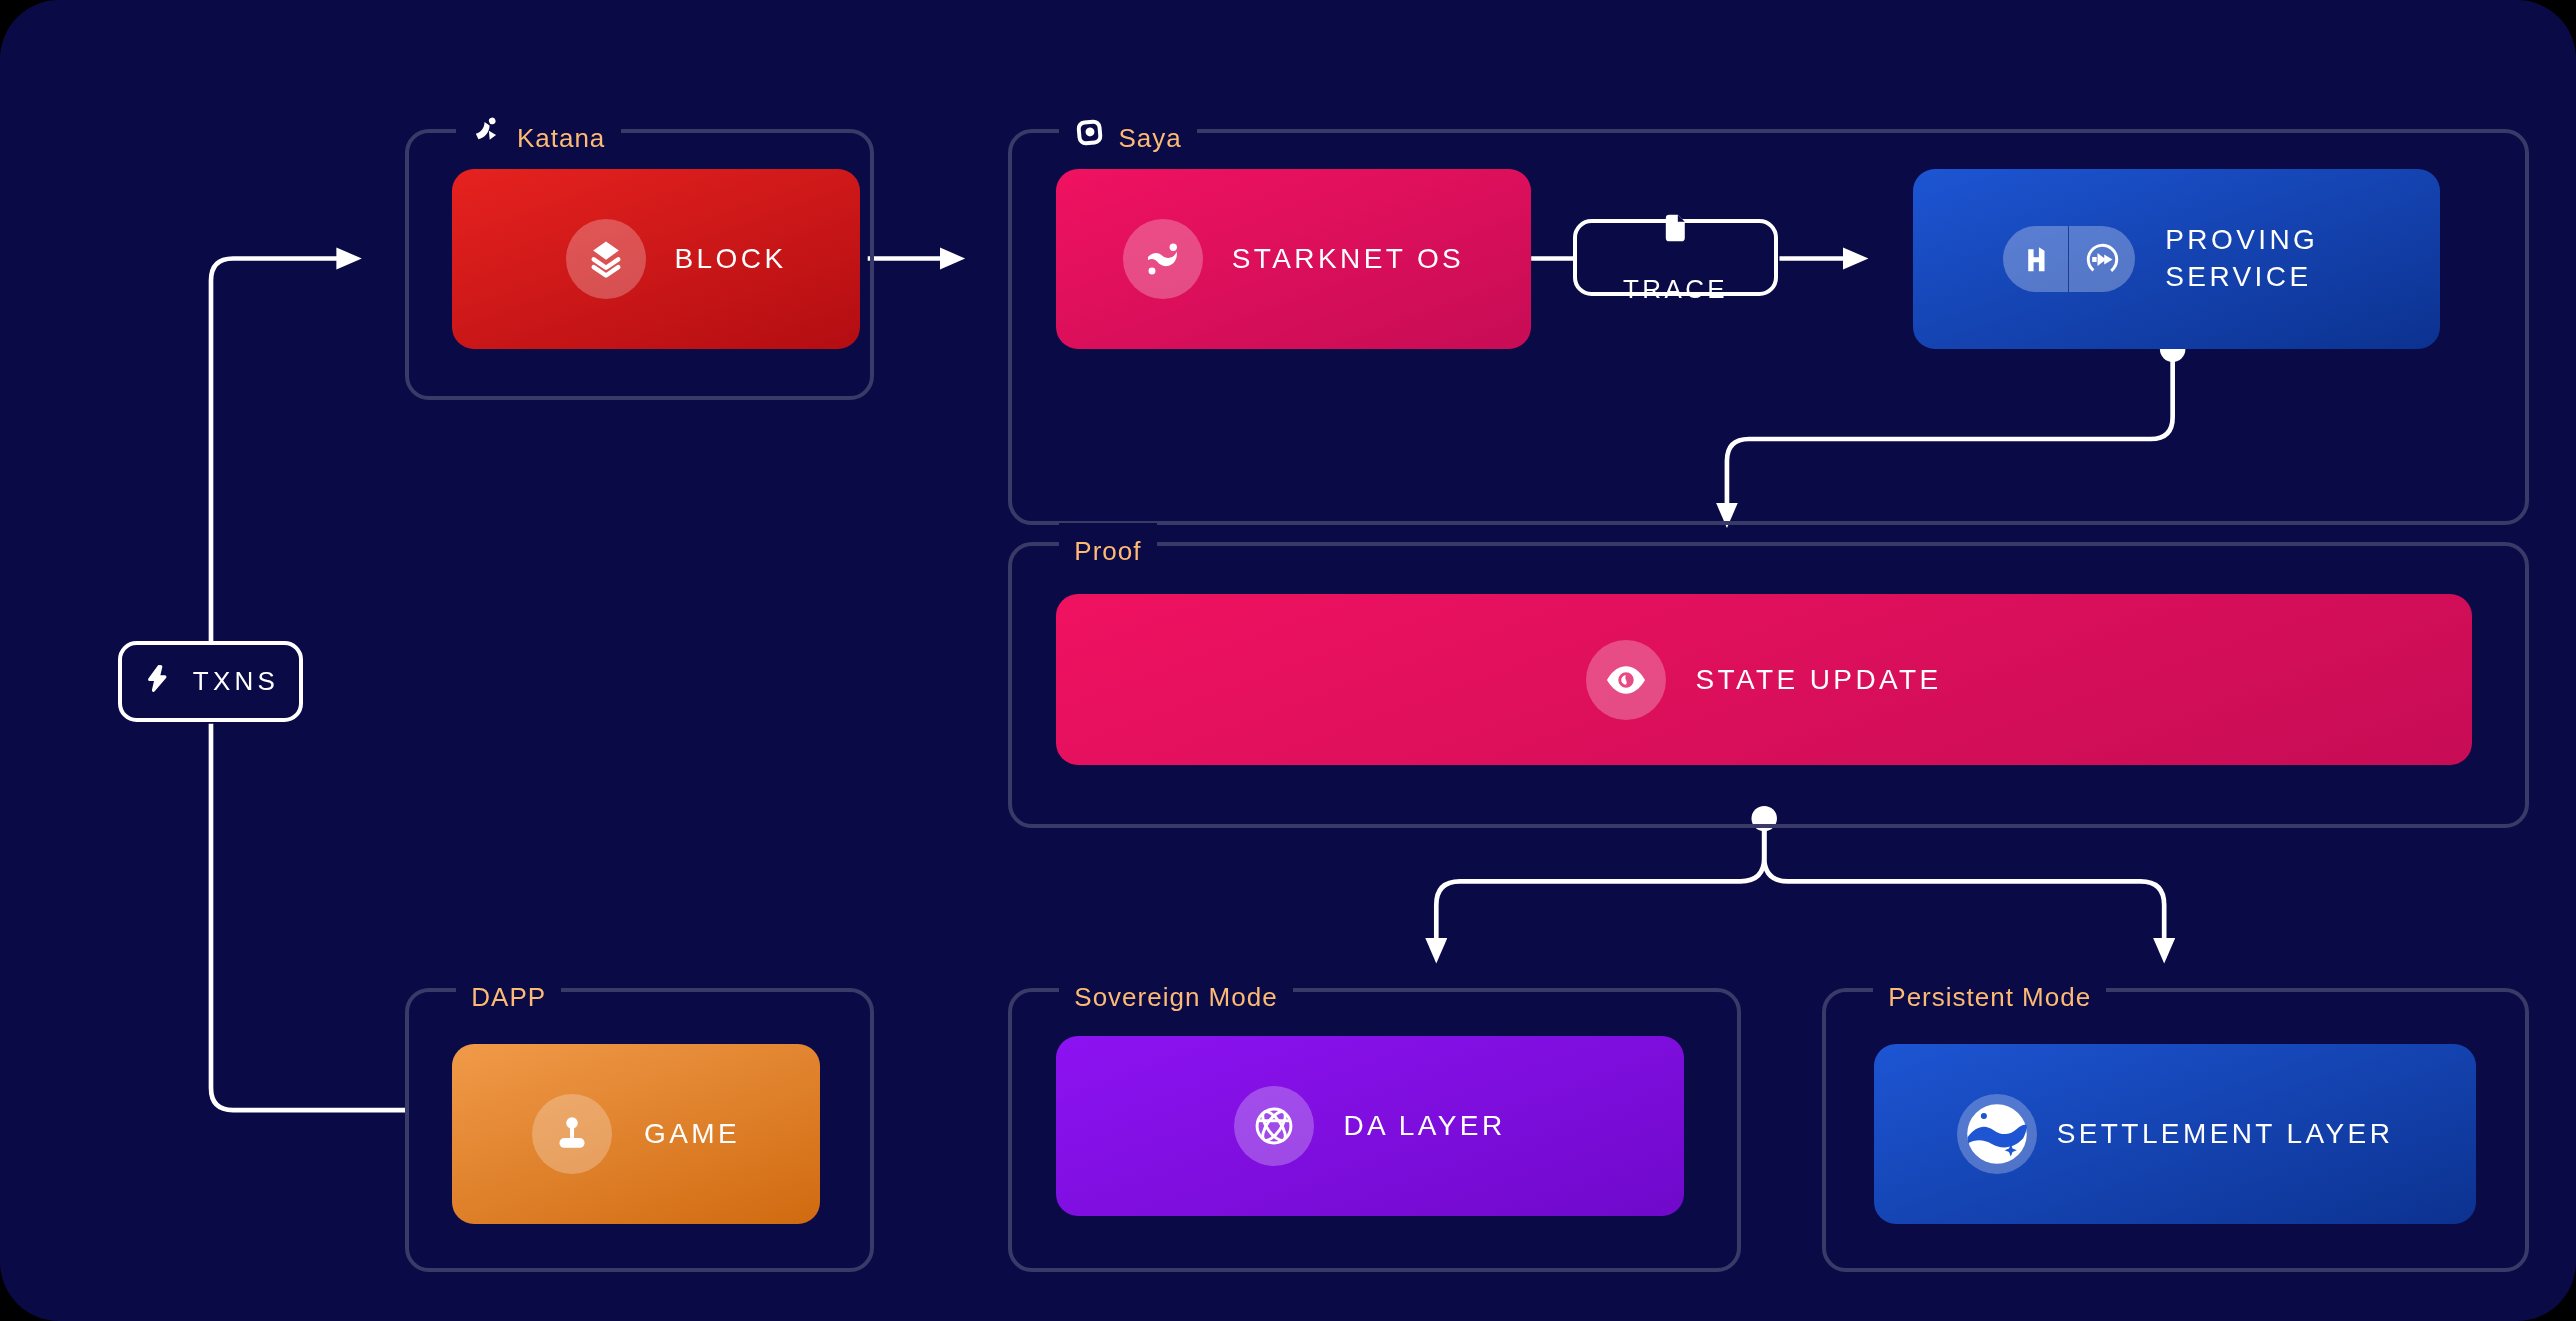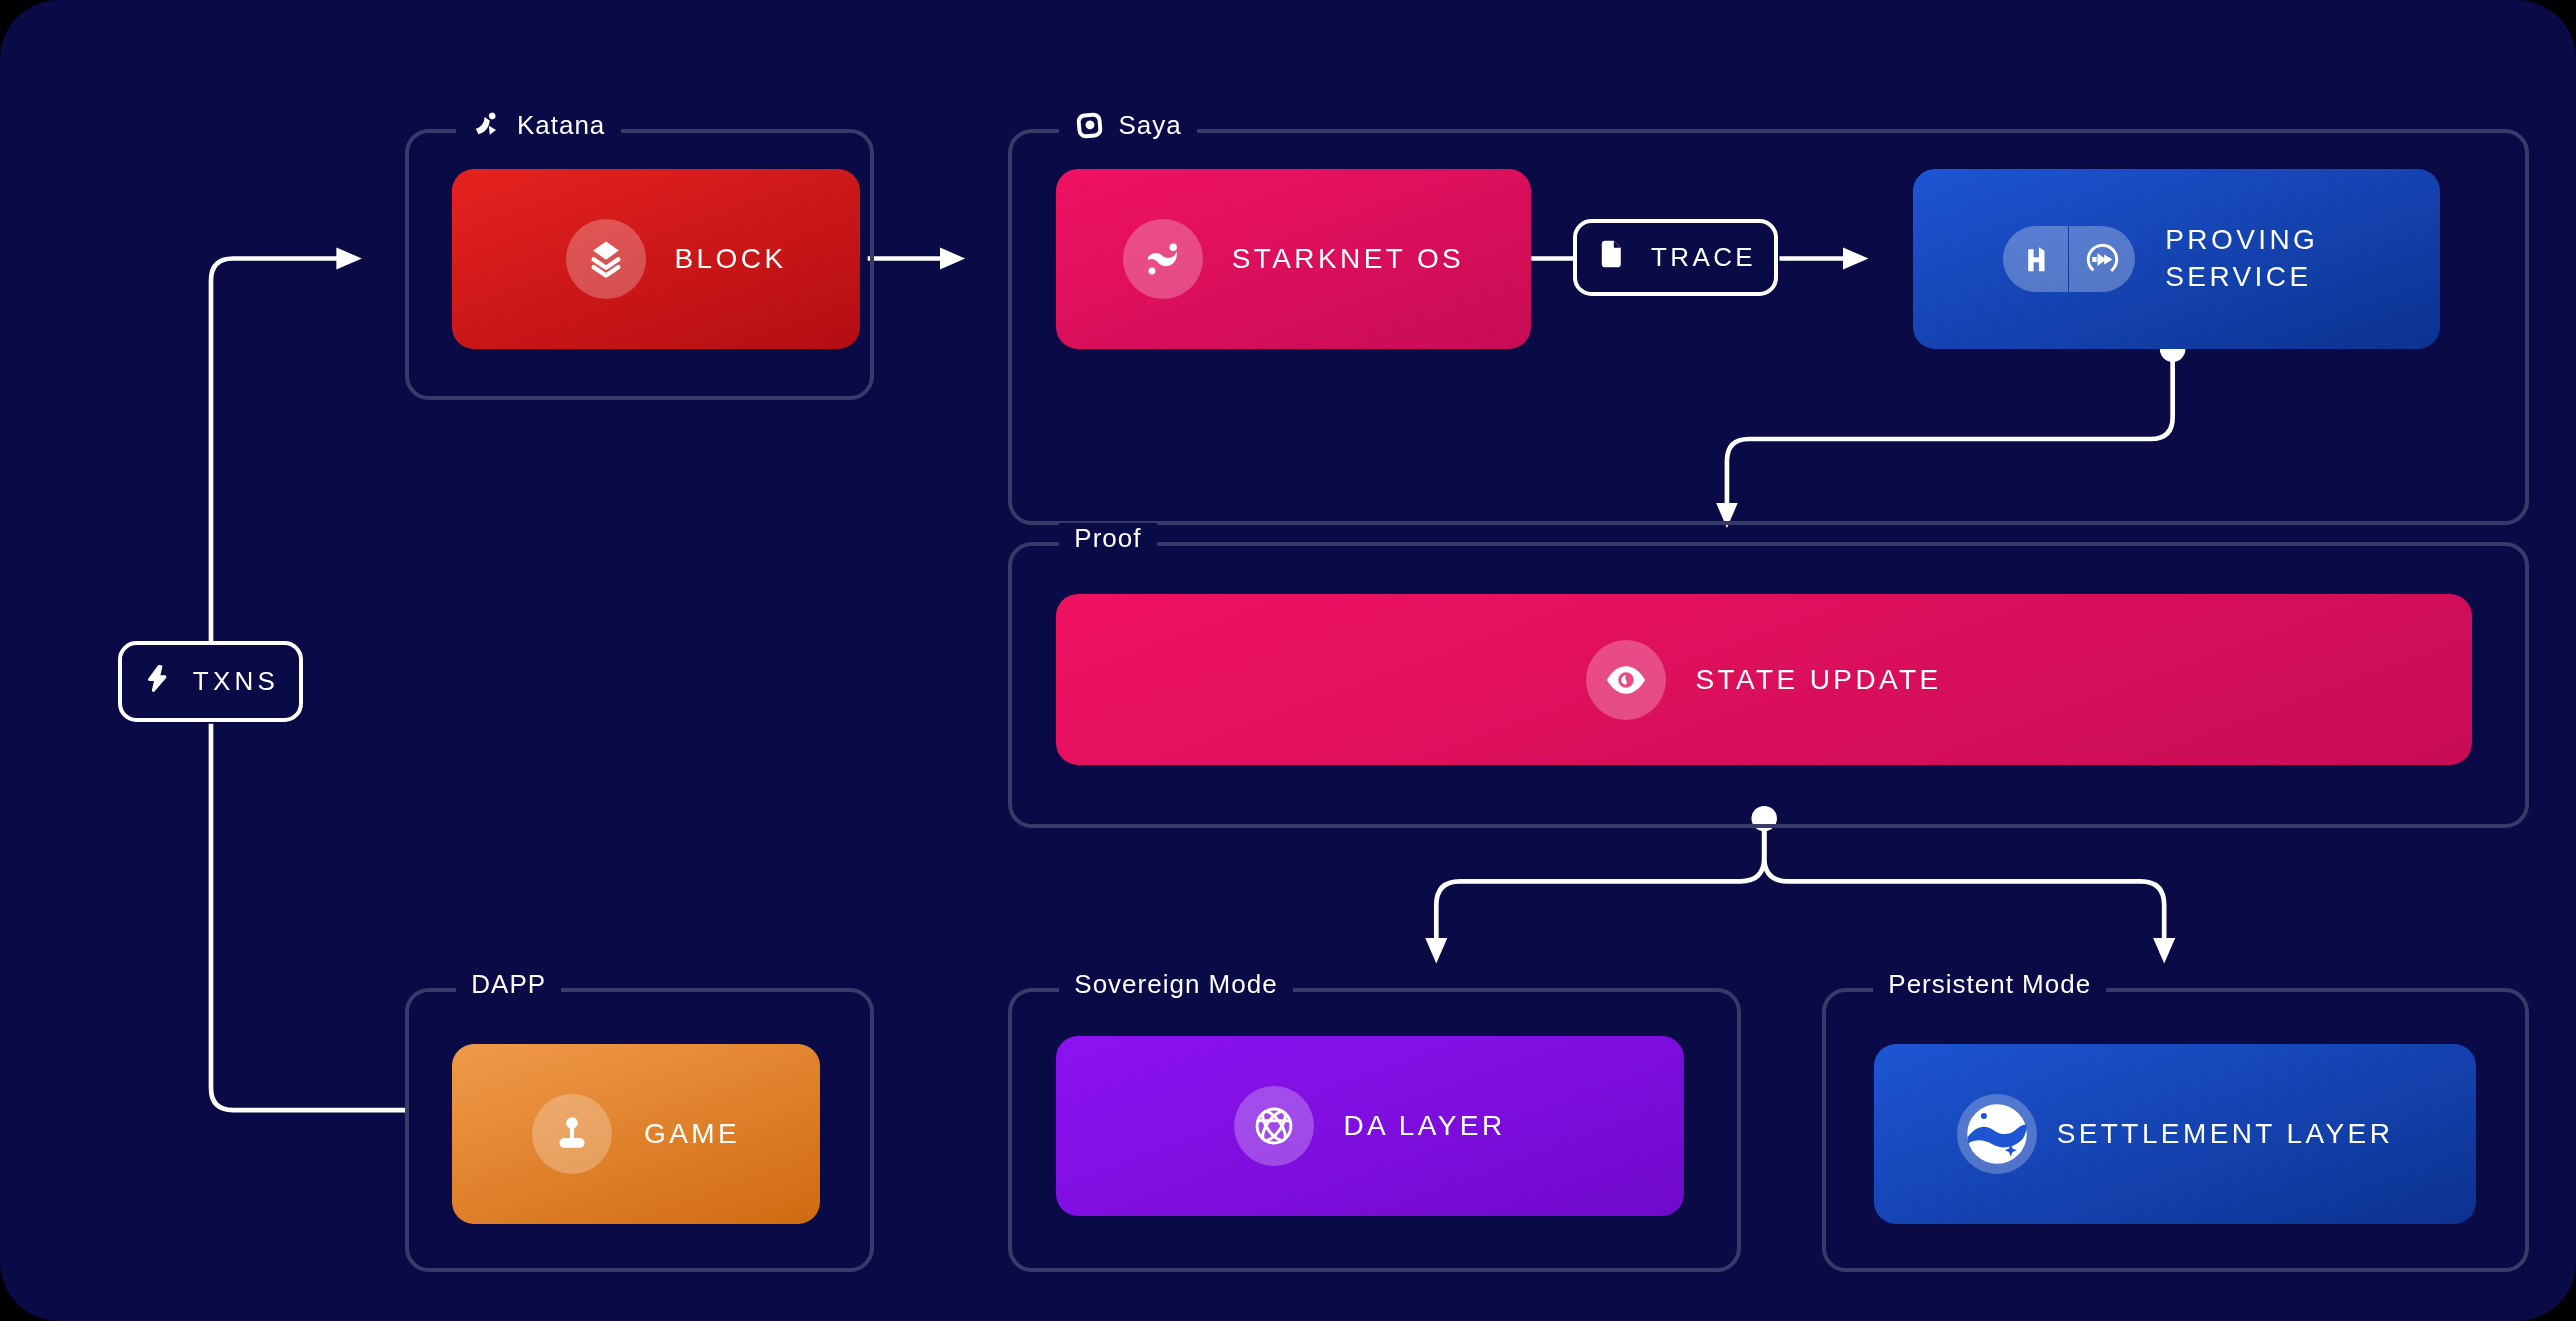--- a/index.html
+++ b/index.html
@@ -1,22 +1,22 @@
 <!DOCTYPE html>
 <html style="font-size:13.6px"><head>
 <meta charset="utf-8">
 <style>
   html,body{margin:0;padding:0;width:2576px;height:1322px;background:#000;overflow:hidden;
     font-family:"Liberation Sans", sans-serif;}
   .canvas{position:absolute;inset:0;background:#0a0a46;border-radius:59px;}
   .wires{position:absolute;left:0;top:0;width:2576px;height:1322px;pointer-events:none;}
 
   .group{position:absolute;border:4.2px solid #3a3a68;border-radius:24px;}
-  .glabel{position:absolute;top:-23px;left:47px;height:44px;display:flex;align-items:flex-start;gap:13.6px;
-    background:#0a0a46;padding:0 15.3px;color:#ffffff;font-size:26px;letter-spacing:1px;font-weight:500;
+  .glabel{position:absolute;top:-23px;left:47px;height:44px;display:flex;align-items:flex-end;gap:13.6px;
+    background:#0a0a46;padding:0 15.3px;color:#fdba74;font-size:26px;letter-spacing:1px;font-weight:500;
     white-space:nowrap;}
 
   .node{position:absolute;border-radius:22px;display:flex;align-items:center;justify-content:center;
     gap:29px;color:#fff;font-size:28px;letter-spacing:3.4px;font-weight:500;white-space:nowrap;}
   .node .ic{width:80px;height:80px;border-radius:50%;background:rgba(255,255,255,.25);
     display:flex;align-items:center;justify-content:center;flex:none;}
   .g-red{background:linear-gradient(160deg,#e6221f,#b30d12);}
   .g-pink{background:linear-gradient(160deg,#f01261,#c70c55);}
   .g-blue{background:linear-gradient(160deg,#1d55d3,#0c3290);gap:20px;}
   .g-orange{background:linear-gradient(160deg,#f09a49,#d06a10);gap:32px;}
@@ -94,21 +94,21 @@
     <div class="node g-pink" style="left:44px;top:36px;width:475px;height:180px;">
       <span class="ic">
         <svg width="44" height="44" viewBox="0 0 24 24">
           <circle cx="17.6" cy="5.6" r="2" fill="#fff"></circle>
           <circle cx="6" cy="18.6" r="1.9" fill="#fff"></circle>
           <path d="M3.8 10.9 C6.2 8.3 9.2 8.1 11.3 10 C13 11.5 14.7 11.9 16.6 11.1 C18 10.5 18.9 9.4 19.5 7.9 C20 12 18 15.2 14.5 15.8 C12.1 16.2 10.3 15.2 8.8 13.4 C7.5 11.9 5.8 11.5 3.8 12.6 Z" fill="#fff"></path>
         </svg>
       </span>
       <span>STARKNET OS</span>
     </div>
-    <div class="node outline" style="left:561px;top:86px;width:197px;height:69px;gap:22px;font-size:26px;">
+    <div class="node outline" style="left:561px;top:86px;width:197px;height:69px;gap:22px;font-size:26px;flex-direction:column;">
       <span>
         <svg width="34" height="34" viewBox="0 0 24 24">
           <path d="M7.2 2.6 h6.1 l4.9 4.9 V19 a2.4 2.4 0 0 1 -2.4 2.4 H7.2 A2.4 2.4 0 0 1 4.8 19 V5 a2.4 2.4 0 0 1 2.4 -2.4 Z" fill="#fff"></path>
           <path d="M13.3 2.6 V7.5 H18.2 Z" fill="#0a0a46"></path>
         </svg>
       </span>
       <span>TRACE</span>
     </div>
     <div class="node g-blue" style="left:901px;top:36px;width:527px;height:180px;gap:30.5px;">
       <span class="pill">

